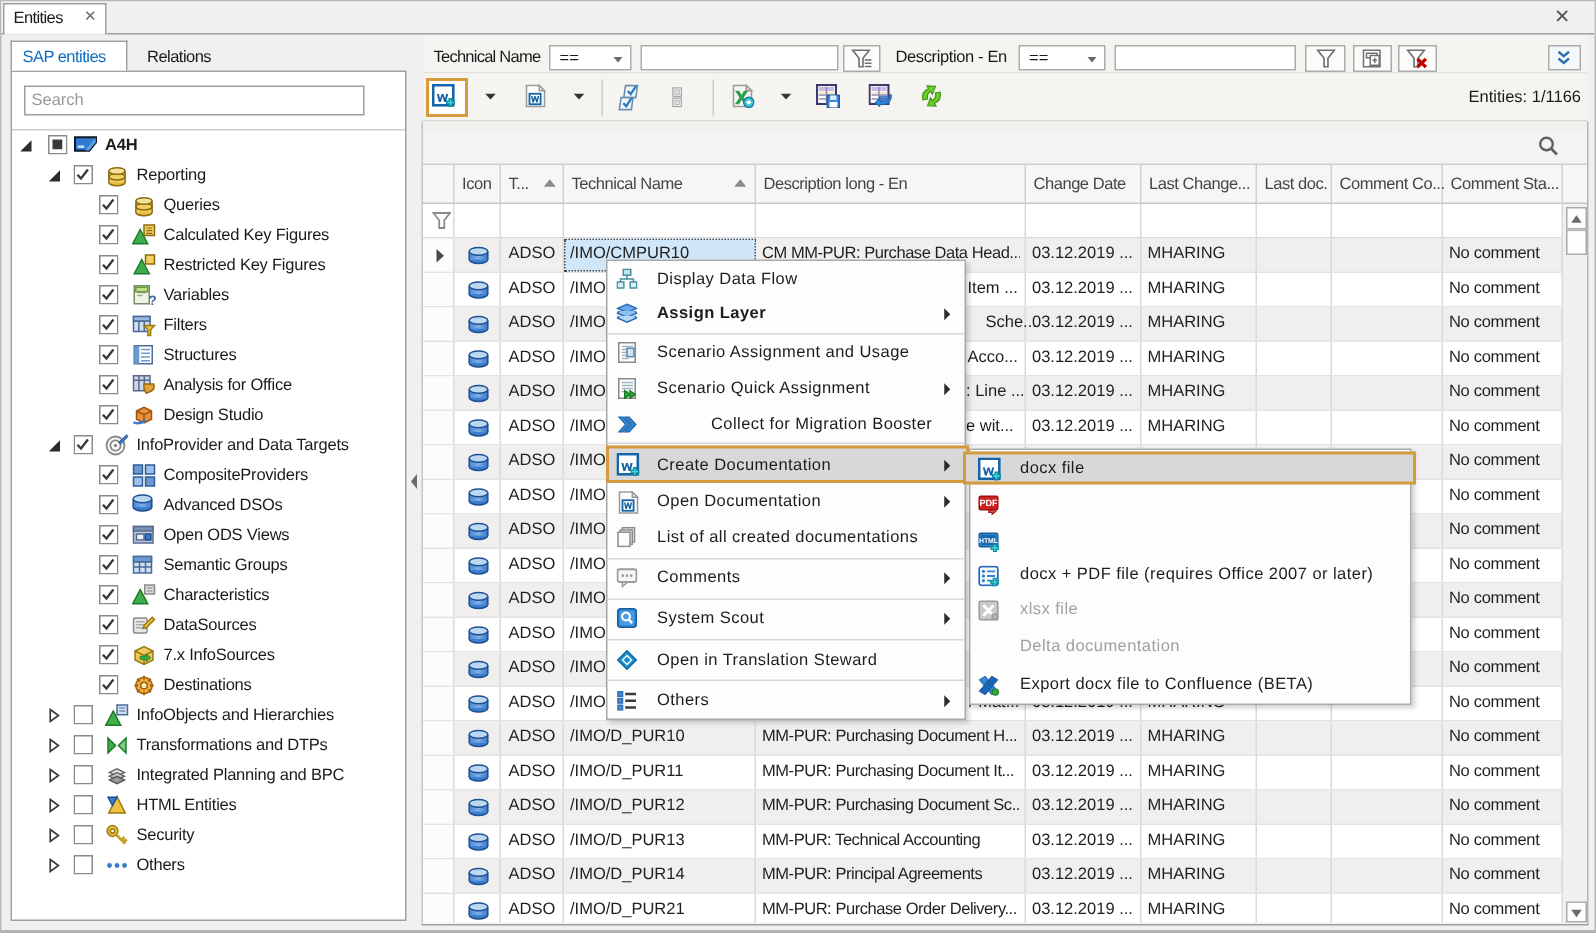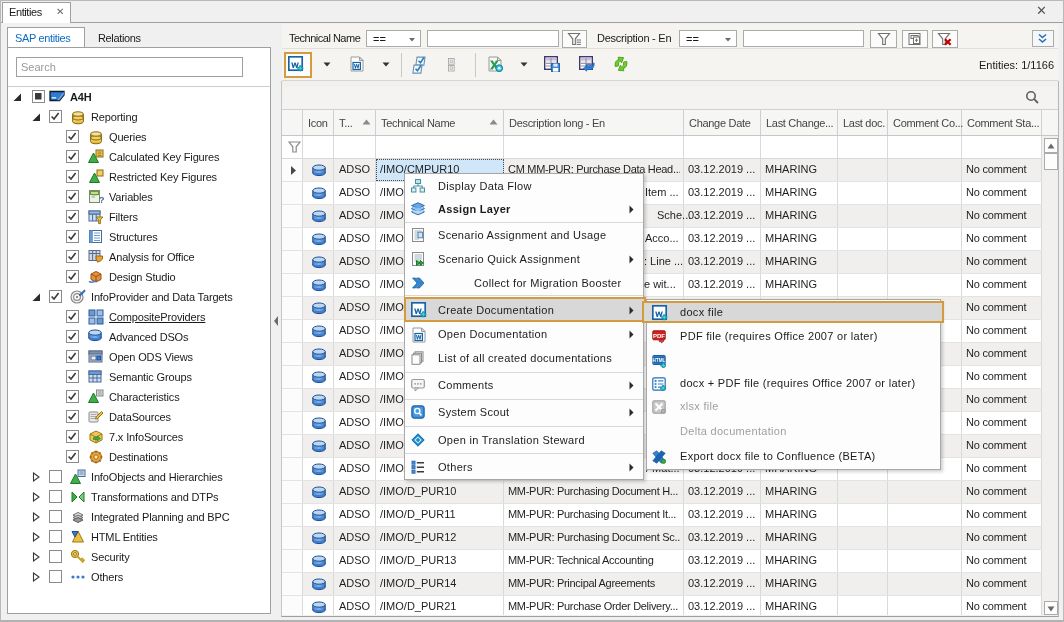--- a/index.html
+++ b/index.html
@@ -210,21 +210,21 @@
       </svg>
     </div>
 <div class="abs" style="left:87px;top:308px;">
       <svg width="16" height="16" viewBox="0 0 16 16" style="">
         <rect x="1" y="1" width="6" height="6" fill="#6a9ad0" stroke="#2b5c9a"></rect>
         <rect x="9" y="1" width="6" height="6" fill="#9ec0e8" stroke="#2b5c9a"></rect>
         <rect x="1" y="9" width="6" height="6" fill="#9ec0e8" stroke="#2b5c9a"></rect>
         <rect x="9" y="9" width="6" height="6" fill="#6a9ad0" stroke="#2b5c9a"></rect>
       </svg>
     </div>
-<div class="abs txt" style="left:108px;top:309px;height:14px;line-height:14px;font-size:11px;letter-spacing:-0.15px;color:#1a1a1a;text-decoration:underline;">CompositeProviders</div>
+<div class="abs txt" style="left:108px;top:309px;height:14px;line-height:14px;font-size:11px;letter-spacing:-0.15px;color:#1a1a1a;">CompositeProviders</div>
 <div class="abs" style="left:65px;top:329px;">
       <svg width="13" height="13" viewBox="0 0 13 13" style="">
         <rect x="0.5" y="0.5" width="12" height="12" fill="#fff" stroke="#8a8a8a"></rect>
         <path d="M2.6 6.5 L5 9 L9.6 3" fill="none" stroke="#3a3a3a" stroke-width="1.6"></path>
       </svg>
     </div>
 <div class="abs" style="left:87px;top:328px;">
       <svg width="15" height="14" viewBox="0 0 15 14" style="">
         <defs>
           <linearGradient id="cylg2" x1="0" y1="0" x2="1" y2="0">
@@ -1528,21 +1528,20 @@
       </svg>
     </div>
 <div class="abs txt" style="left:679px;top:304.0px;height:14px;line-height:14px;font-size:11px;letter-spacing:0.3px;color:#1c1c1c;">docx file</div>
 <div class="abs" style="left:651px;top:328.8px;">
       <svg width="14" height="14" viewBox="0 0 14 14" style="">
         <rect x="0.8" y="0.8" width="12.4" height="9" rx="1" fill="#d02020" stroke="#9a1515"></rect>
         <text x="7" y="7.6" font-family="Liberation Sans" font-size="6" font-weight="bold" fill="#fff" text-anchor="middle">PDF</text>
         <path d="M7.2 10.2 L9.4 10.2 L9.4 8.9 L12 10.9 L9.4 12.9 L9.4 11.6 L7.2 11.6 Z" fill="#e04848" stroke="#9a1515" stroke-width="0.7"></path>
       </svg>
     </div>
-<div class="abs txt" style="left:679px;top:327.8px;height:14px;line-height:14px;font-size:11px;letter-spacing:0.3px;color:#1c1c1c;">PDF file (requires Office 2007 or later)</div>
 <div class="abs" style="left:651px;top:352.9px;">
       <svg width="14" height="14" viewBox="0 0 14 14" style="">
         <rect x="0.8" y="1.5" width="12.4" height="9" rx="1" fill="#2f86d2" stroke="#1b5ea0"></rect>
         <rect x="2" y="2.7" width="10" height="6.6" fill="#1c66ab"></rect>
         <text x="7" y="7.7" font-family="Liberation Sans" font-size="4.6" font-weight="bold" fill="#fff" text-anchor="middle">HTML</text>
         <g transform="translate(8.2,8.2)">
           <path d="M2.2 0.6 L4 0.6 L4 2.2 L5.6 2.2 L5.6 4 L4 4 L4 5.6 L2.2 5.6 L2.2 4 L0.6 4 L0.6 2.2 L2.2 2.2 Z" fill="#49d0dc" stroke="#0e8fa0" stroke-width="0.9"></path>
         </g>
       </svg>
     </div>

